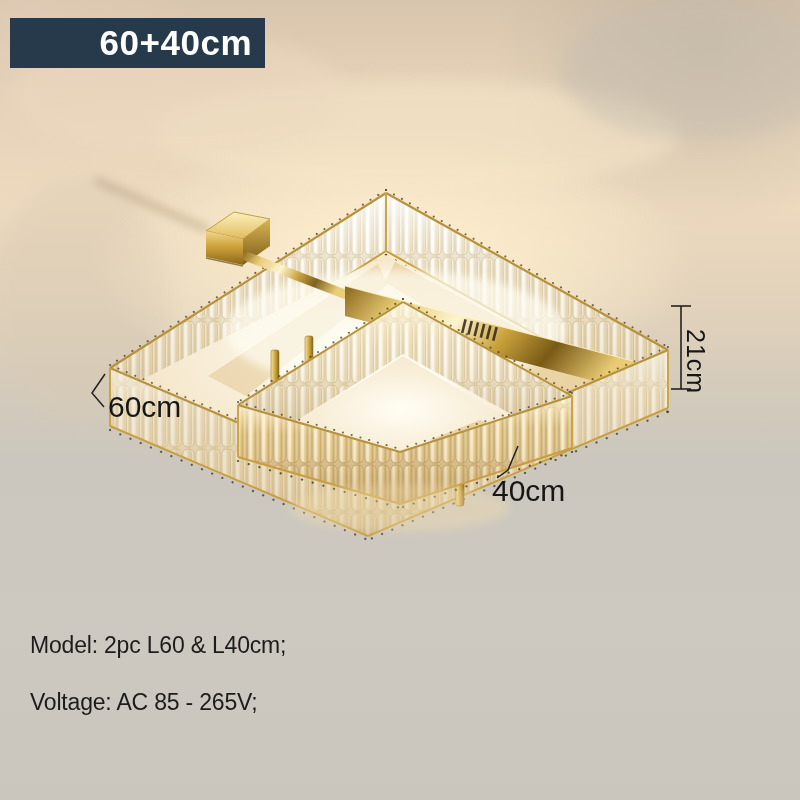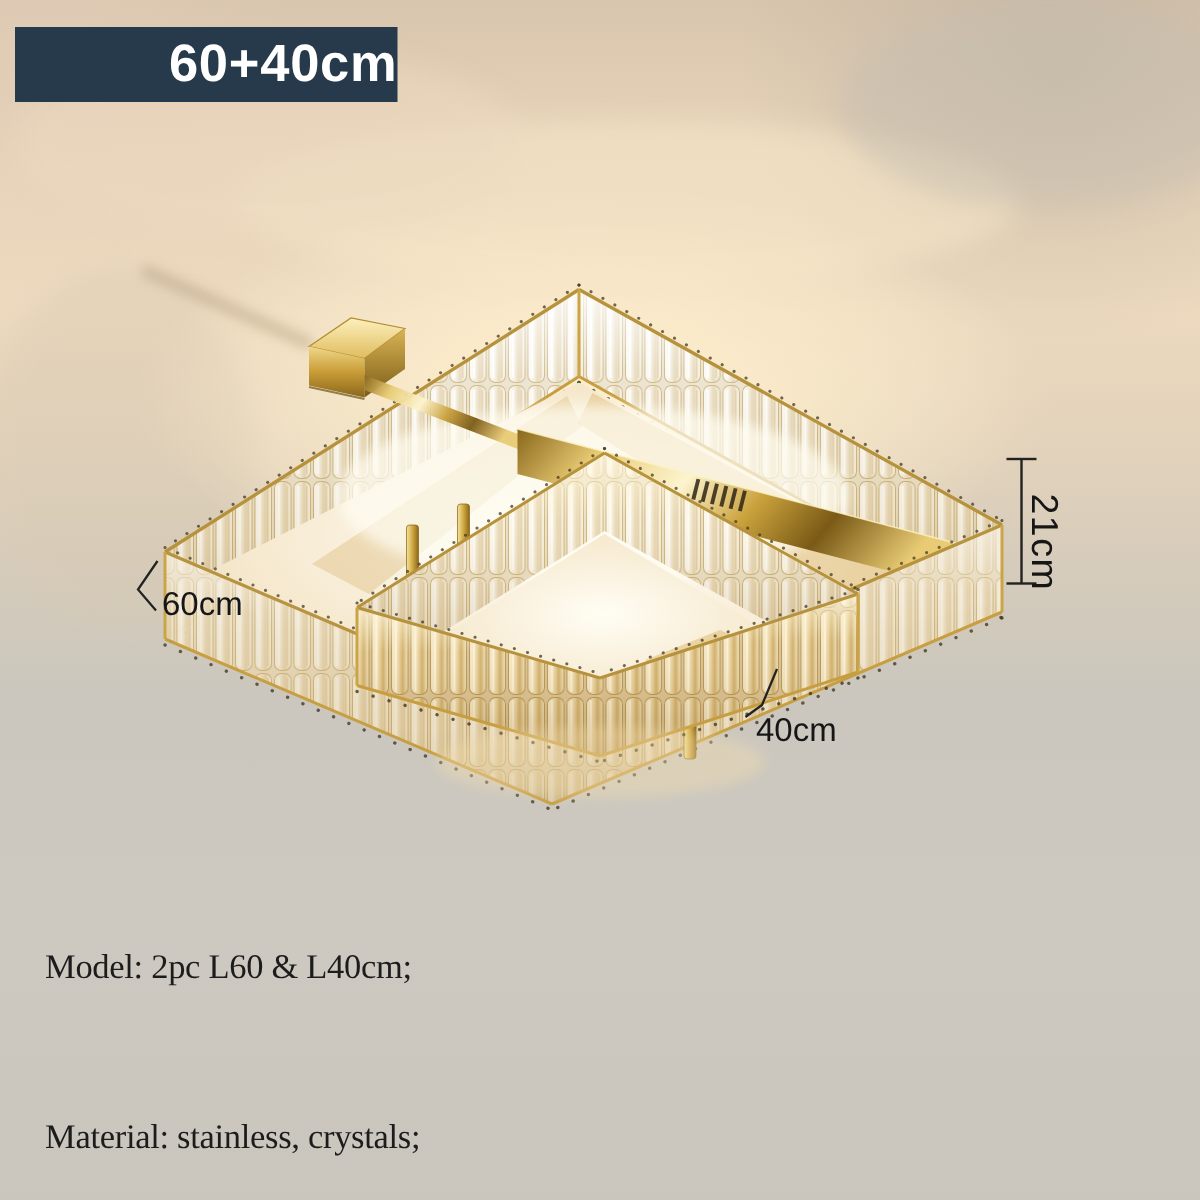--- a/index.html
+++ b/index.html
@@ -14,38 +14,38 @@
       radial-gradient(420px 200px at 49% 33%, rgba(255,242,214,.85), rgba(255,242,214,0) 70%),
       radial-gradient(300px 260px at 88% 6%, rgba(176,166,152,.45), rgba(176,166,152,0) 70%),
       radial-gradient(260px 200px at 4% 4%, rgba(228,206,186,.6), rgba(228,206,186,0) 70%),
       linear-gradient(180deg,#d8c5ad 0%,#e8d5ba 14%,#ecd9be 26%,#e2d2bb 38%,#d2cabb 50%,#cbc7be 58%,#cdc9c1 78%,#cac6be 100%);
   }
   .lamp-svg{position:absolute;left:0;top:0;}
   .badge{
     position:absolute;left:10px;top:18px;width:255px;height:50px;
     background:#273a4c;color:#ffffff;
     display:flex;align-items:center;justify-content:flex-end;
-    padding-right:0;box-sizing:border-box;
+    padding-right:13px;box-sizing:border-box;
     font-size:35px;font-weight:700;letter-spacing:.5px;
   }
   .dim{
-    position:absolute;color:#161616;font-size:22px;line-height:1;
+    position:absolute;color:#161616;font-size:30px;line-height:1;
     letter-spacing:0;white-space:nowrap;
   }
   .dim-60{left:108px;top:392px;}
-  .dim-40{left:488px;top:476px;padding-left:16px;}
+  .dim-40{left:476px;top:476px;padding-left:16px;}
   .dim-21{
     left:683px;top:329px;font-size:25px;
     writing-mode:vertical-rl;letter-spacing:1px;
   }
   .spec{
     position:absolute;color:#1c1c1c;font-size:23px;line-height:30px;
     letter-spacing:-0.2px;white-space:nowrap;
   }
-  .col-l{left:30px;font-family:Liberation Serif, serif;} .col-r{left:516px;}
+  .col-l{left:30px;} .col-r{left:516px;}
   .row-0{top:630px;} .row-1{top:687px;} .row-2{top:743px;}
 </style>
 </head>
 <body>
 
 <div class="stage">
 
   <svg class="lamp-svg" width="800" height="800" viewBox="0 0 800 800">
     <defs>
       <filter id="f2">
@@ -253,15 +253,15 @@
 
   <div class="badge">
     <span>60+40cm</span>
   </div>
 
   <div class="dim dim-60">60cm</div>
   <div class="dim dim-40">40cm</div>
   <div class="dim dim-21">21cm</div>
 
   <div class="spec col-l row-0">Model: 2pc L60 &amp; L40cm;</div>
-  <div class="spec col-l row-2">Material: stainless, crystals;</div>
+  <div class="spec col-l row-1">Voltage: AC 85 - 265V;</div>
 
 </div>
 
 </body></html>

